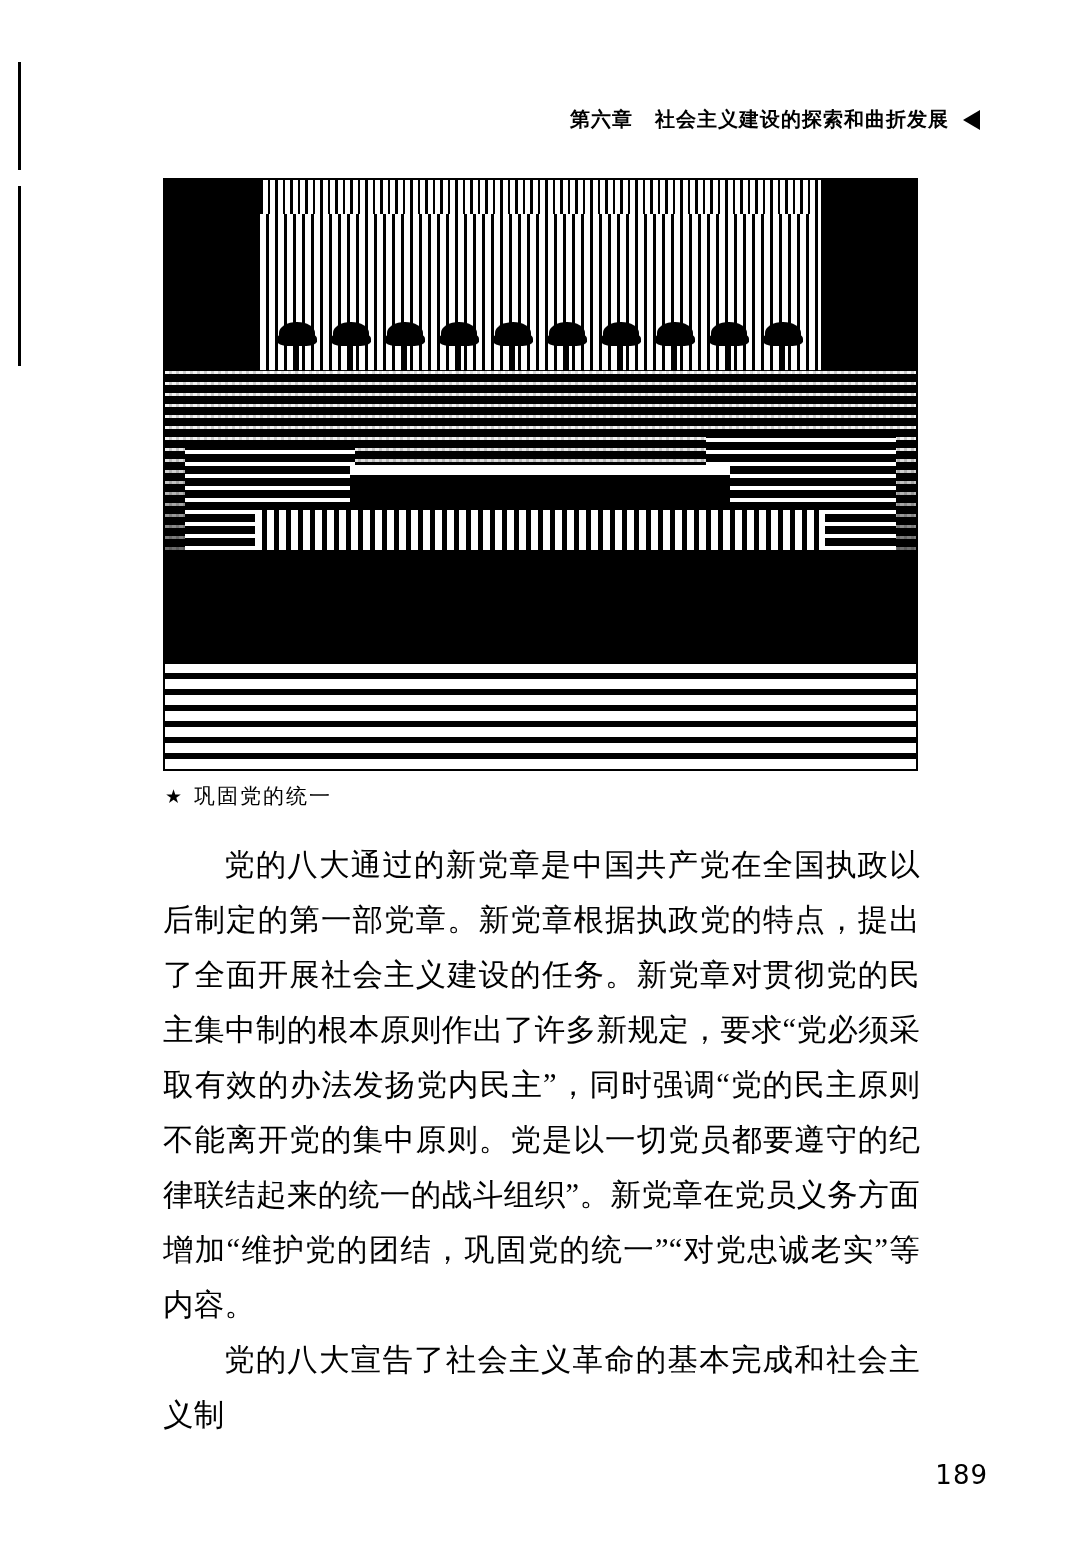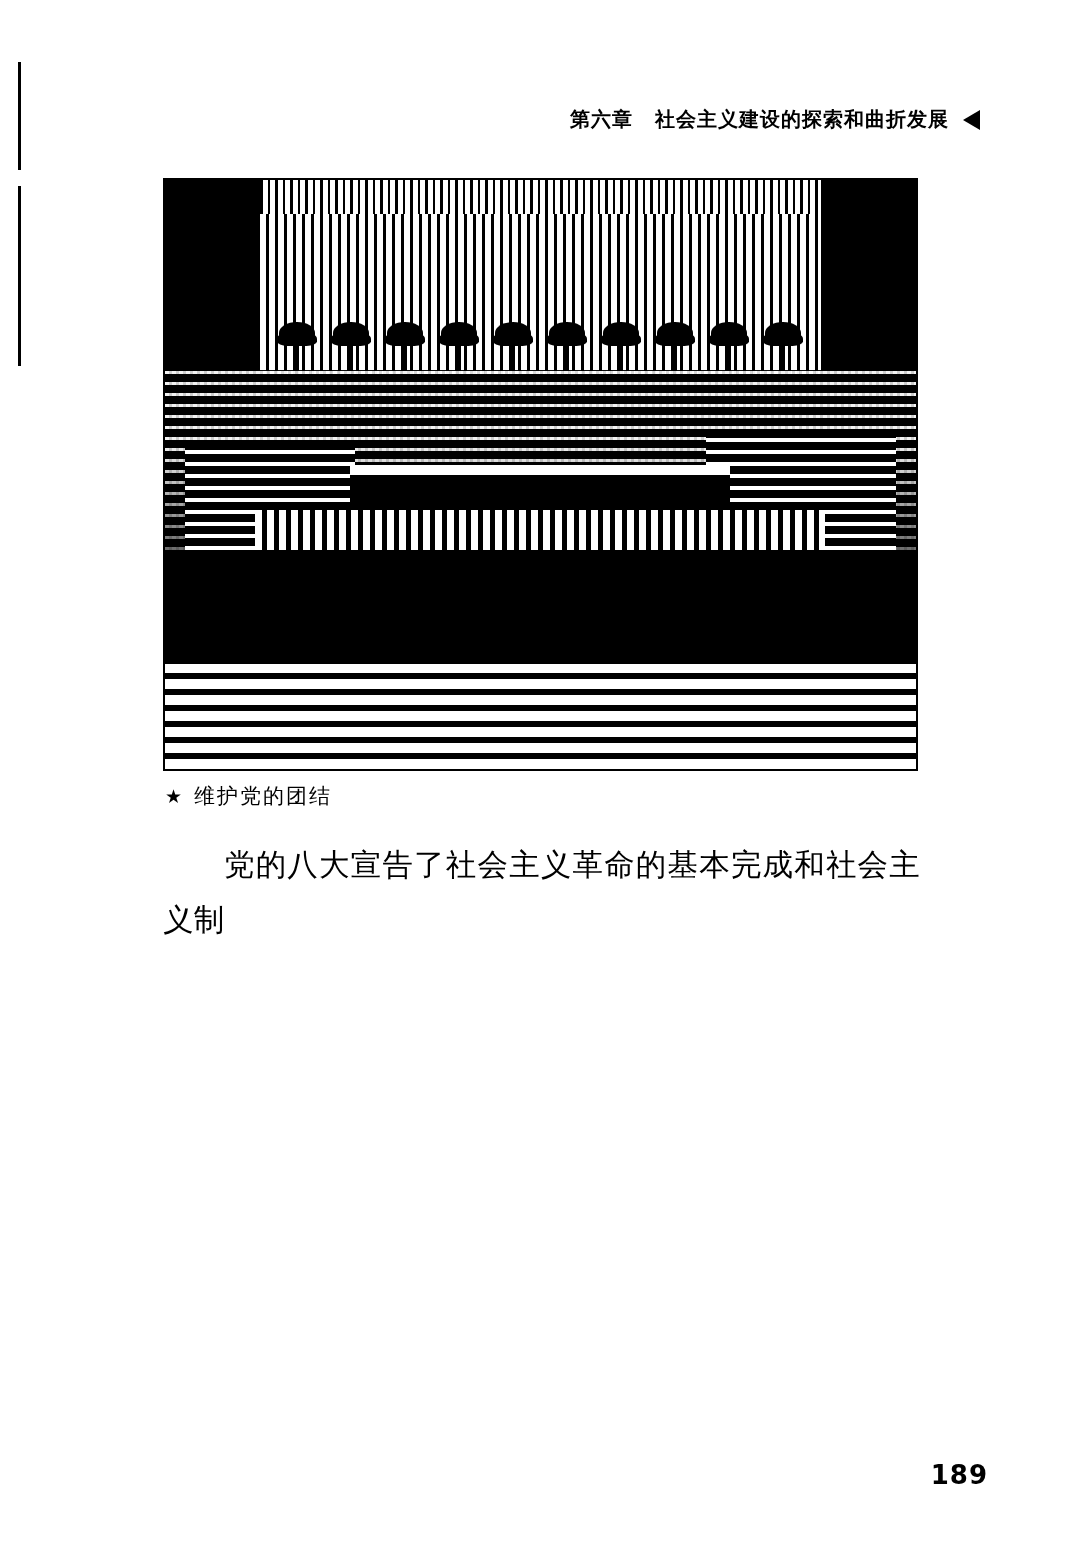--- a/index.html
+++ b/index.html
@@ -270,21 +270,21 @@
     margin: 0;
     text-indent: 2em;
   }
 
   .page-number {
     position: absolute;
     right: 92px;
     bottom: 56px;
     font-family: "DejaVu Sans", "Liberation Sans", sans-serif;
     font-size: 26px;
-    font-weight: bold;
+    font-weight: normal;
     letter-spacing: 1px;
   }
 </style>
 </head>
 <body>
 
 <div class="page">
 
   <div class="margin-rule r1"></div>
   <div class="margin-rule r2"></div>
@@ -321,21 +321,22 @@
       <div class="side-block-r"></div>
       <div class="rostrum"></div>
       <div class="rostrum-2"></div>
       <div class="dark-band"></div>
       <div class="audience-lower"></div>
     </div>
   </div>
 
   <div class="caption">
     <span class="caption-star">★</span>
-    <span>维护党的团结</span>
+    <span>巩固党的统一</span>
   </div>
 
   <div class="body-text">
+    <p>党的八大通过的新党章是中国共产党在全国执政以后制定的第一部党章。新党章根据执政党的特点，提出了全面开展社会主义建设的任务。新党章对贯彻党的民主集中制的根本原则作出了许多新规定，要求“党必须采取有效的办法发扬党内民主”，同时强调“党的民主原则不能离开党的集中原则。党是以一切党员都要遵守的纪律联结起来的统一的战斗组织”。新党章在党员义务方面增加“维护党的团结，巩固党的统一”“对党忠诚老实”等内容。</p>
     <p>党的八大宣告了社会主义革命的基本完成和社会主义制</p>
   </div>
 
   <div class="page-number">189</div>
 </div>
 
 </body></html>

